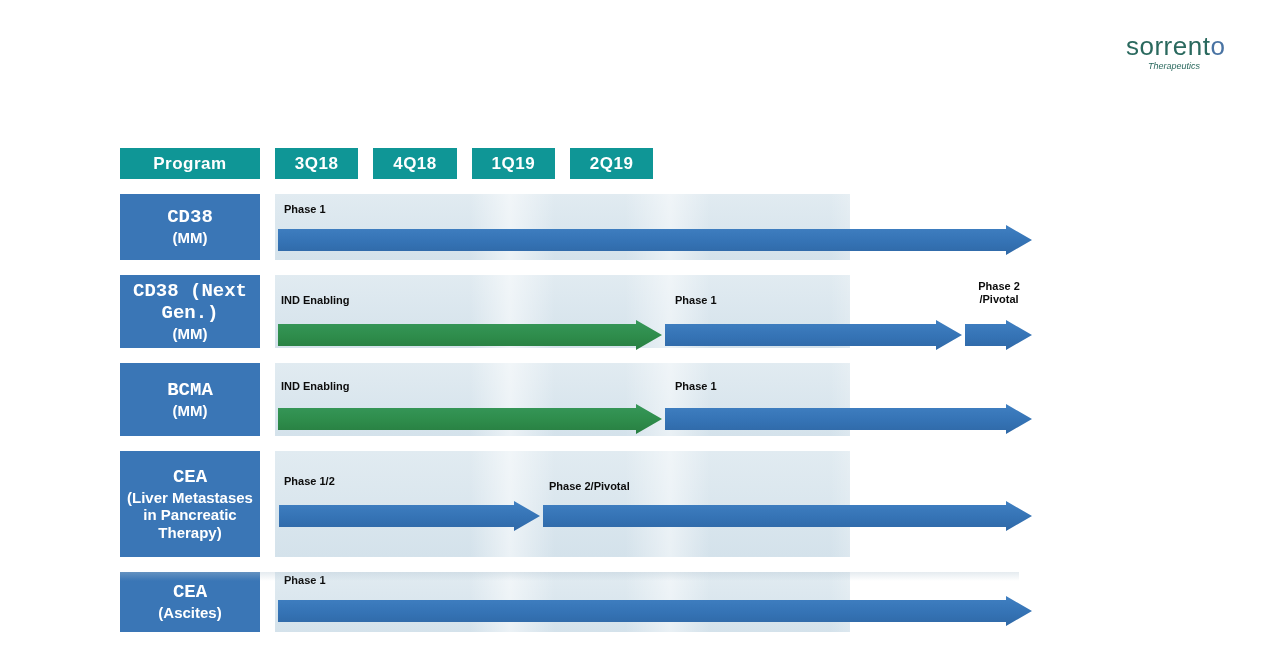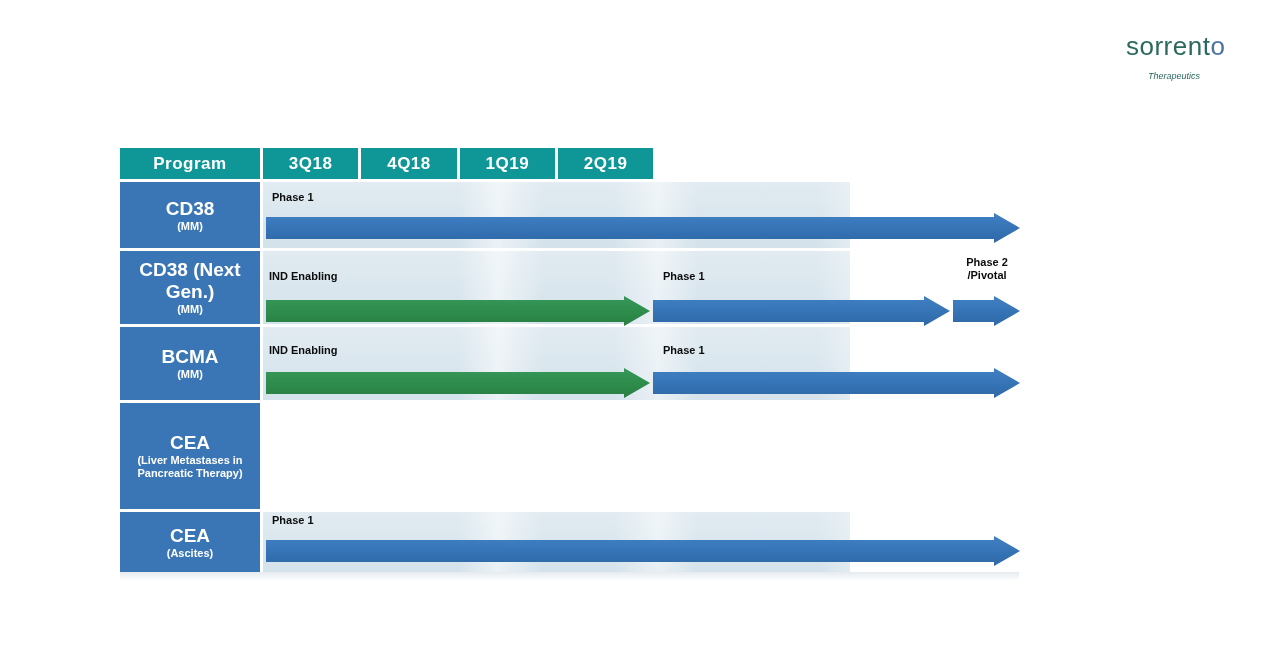--- a/index.html
+++ b/index.html
@@ -5,31 +5,31 @@
   html,body{margin:0;padding:0;background:#ffffff;}
   .slide{position:relative;width:1267px;height:645px;background:#ffffff;overflow:hidden;
          font-family:"Liberation Sans",sans-serif;}
   
   .title{position:absolute;left:127px;top:40px;margin:0;font-size:31px;font-weight:bold;
          color:#141414;letter-spacing:.5px;}
   
   .logo{position:absolute;left:1126px;top:33px;width:116px;}
   .logo-word{font-size:26px;font-weight:normal;color:#2a695e;letter-spacing:.5px;line-height:1;}
   .logo-word .logo-o{color:#4973a3;}
-  .logo-sub{font-size:9px;font-style:italic;color:#2a695e;margin-top:12px;padding-left:22px;}
+  .logo-sub{font-size:9px;font-style:italic;color:#2a695e;margin-top:2px;padding-left:22px;}
   
   .pipeline{position:absolute;left:120px;top:148px;width:730px;display:grid;
             grid-template-columns:140px repeat(6,1fr);
-            grid-template-rows:31px 66px 73px 73px 106px 60px;gap:3px;background:transparent;}
+            grid-template-rows:31px 66px 73px 73px 106px 60px;gap:15px;background:transparent;}
   .th{background:#0f9696;color:#ffffff;font-weight:bold;font-size:17px;letter-spacing:.5px;
       display:flex;align-items:center;justify-content:center;}
   .prog{background:#3a76b6;color:#ffffff;display:flex;flex-direction:column;align-items:center;
         justify-content:center;text-align:center;grid-column:1;}
-  .prog-name{font-weight:bold;font-size:19px;line-height:1.15;padding:0 4px;}
-  .prog-sub{font-weight:bold;font-size:11px;line-height:1.15;padding:0 6px;}
+  .prog-name{font-weight:bold;font-size:19px;line-height:1.15;padding:0 4px;font-family:Liberation Mono, monospace;}
+  .prog-sub{font-weight:bold;font-size:15px;line-height:1.15;padding:0 6px;}
   .lane{position:relative;grid-column:2 / 8;
         background-image:
           linear-gradient(90deg, rgba(255,255,255,0) 0px, rgba(255,255,255,0) 195px,
             rgba(255,255,255,.55) 235px, rgba(255,255,255,0) 280px,
             rgba(255,255,255,0) 350px, rgba(255,255,255,.5) 395px,
             rgba(255,255,255,0) 435px, rgba(255,255,255,0) 555px,
             rgba(255,255,255,.45) 600px, rgba(255,255,255,0) 650px),
           linear-gradient(180deg,#e1ebf1 0%,#d4e2eb 100%);}
   
   .arrow{position:absolute;height:30px;
@@ -94,20 +94,26 @@
       <span class="plabel" style="left:6px;top:17px">IND Enabling</span>
       <div class="arrow green" style="left:3px;top:41px;width:384px"></div>
       <span class="plabel" style="left:400px;top:17px">Phase 1</span>
       <div class="arrow blue" style="left:390px;top:41px;width:367px"></div>
     </div>
 
     <div class="prog">
       <div class="prog-name">CEA</div>
       <div class="prog-sub">(Liver Metastases in Pancreatic Therapy)</div>
     </div>
+    <div class="lane">
+      <span class="plabel" style="left:9px;top:24px">Phase 1/2</span>
+      <div class="arrow blue" style="left:4px;top:50px;width:261px"></div>
+      <span class="plabel" style="left:274px;top:29px">Phase 2/Pivotal</span>
+      <div class="arrow blue" style="left:268px;top:50px;width:489px"></div>
+    </div>
 
     <div class="prog">
       <div class="prog-name">CEA</div>
       <div class="prog-sub">(Ascites)</div>
     </div>
     <div class="lane">
       <span class="plabel" style="left:9px;top:2px">Phase 1</span>
       <div class="arrow blue" style="left:3px;top:24px;width:754px"></div>
     </div>
 

